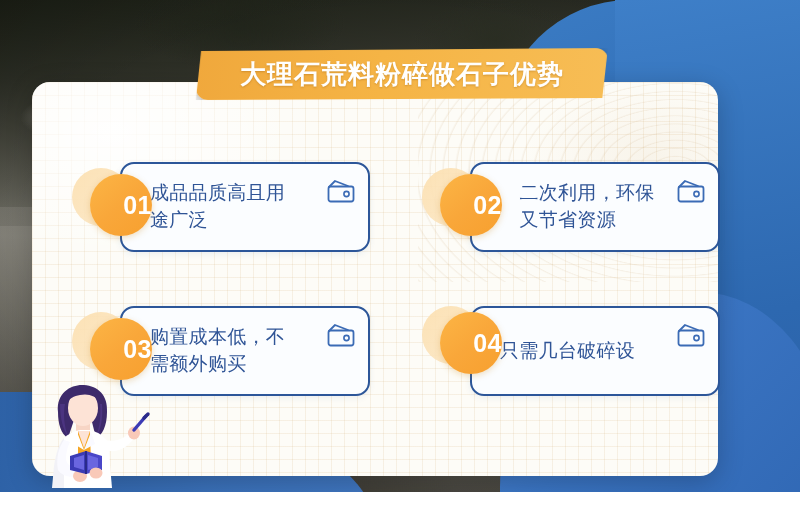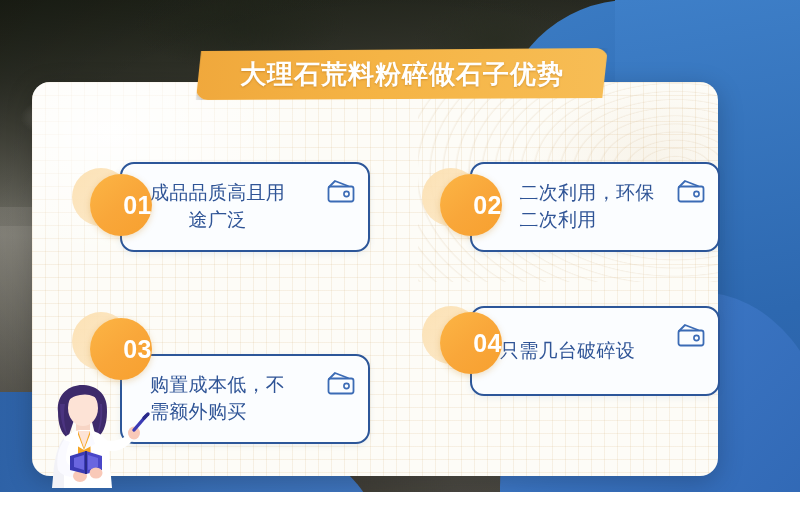--- a/index.html
+++ b/index.html
@@ -135,23 +135,23 @@
     position:absolute; left:0; top:0; width:100%; height:100%;
   }
   .card {
     position:absolute; width:250px; height:90px;
     background:#fbfdff;
     border:2px solid #2c5699;
     border-radius:14px;
     display:flex; align-items:center;
     box-shadow:0 2px 6px rgba(44,86,153,.08);
   }
-  .card.c1 { left:120px; top:162px;text-align:center; }
+  .card.c1 { left:120px; top:162px; }
   .card.c2 { left:470px; top:162px;justify-content:center; }
-  .card.c3 { left:120px; top:306px;margin-top:48px; }
+  .card.c3 { left:120px; top:306px; }
   .card.c4 { left:470px; top:306px; }
 
   .card-text {
     color:#2f5496; font-size:19px; line-height:1.42;
     padding-left:28px; padding-right:44px;
     font-weight:500; letter-spacing:.3px;
   }
 
   .wallet-icon {
     position:absolute; right:12px; top:14px;
@@ -235,21 +235,21 @@
     <div class="badge b1">
       <div class="badge-ghost"></div>
       <div class="badge-main">
         <span class="badge-num">01</span>
       </div>
     </div>
 
     <div class="card c2">
       <div class="card-text">
         <div>二次利用，环保</div>
-        <div>二次利用</div>
+        <div>又节省资源</div>
       </div>
       <svg class="wallet-icon" viewBox="0 0 30 26">
         <path d="M3 9 L9 3 L22 8" fill="none" stroke="#3b6bb5" stroke-width="1.8" stroke-linecap="round" stroke-linejoin="round"></path>
         <rect x="2.5" y="8.5" width="25" height="15" rx="2.2" fill="none" stroke="#3b6bb5" stroke-width="1.8"></rect>
         <circle cx="20.5" cy="16" r="2.6" fill="none" stroke="#3b6bb5" stroke-width="1.6"></circle>
       </svg>
     </div>
 
     <div class="badge b2">
       <div class="badge-ghost"></div>

